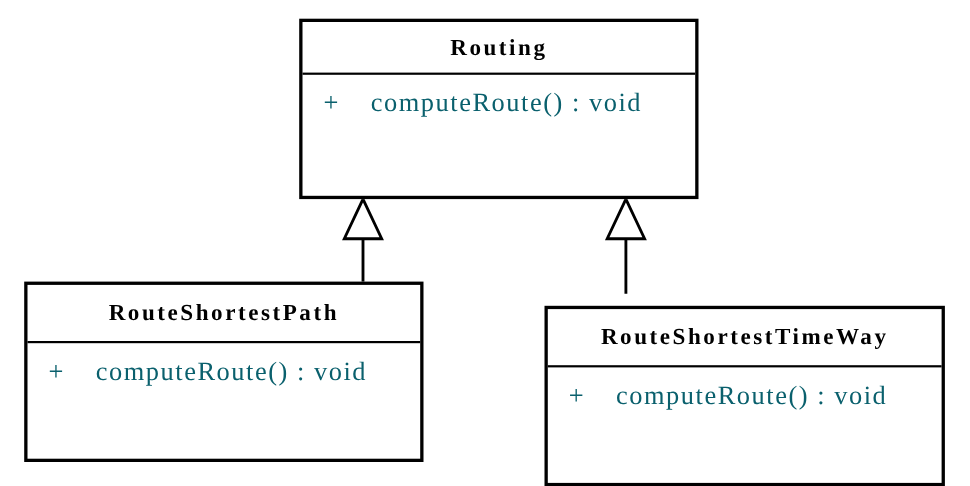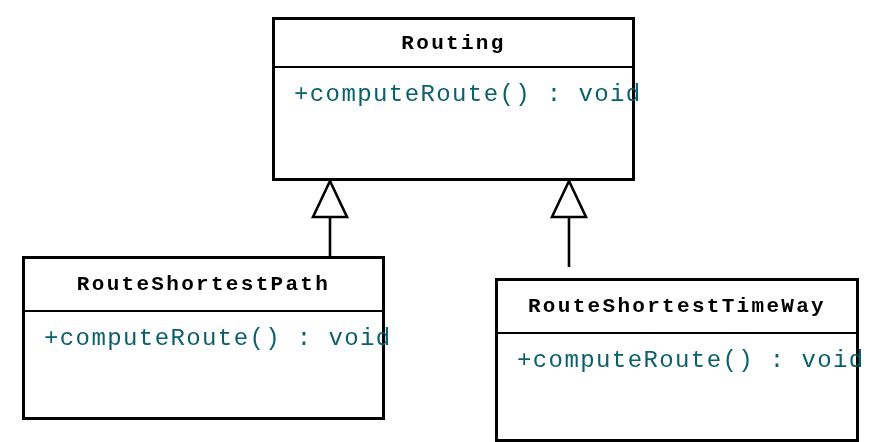--- a/index.html
+++ b/index.html
@@ -1,21 +1,21 @@
 <!DOCTYPE html>
 <html style="--background: #ffffff; --border: #000000; --class-name-text: #000000; --method-text: #0a606d; --arrow: #000000;"><head>
 <meta charset="utf-8">
 <style>
   html, body { margin: 0; padding: 0; background: #ffffff; }
   .canvas {
     position: relative;
     width: 882px;
     height: 442px;
     background: var(--background, #ffffff);
-    font-family: Liberation Mono, monospace;
+    font-family: Liberation Serif, serif;
     overflow: hidden;
   }
   .uml-class {
     position: absolute;
     box-sizing: border-box;
     border: 3px solid var(--border, #000000);
     background: #ffffff;
   }
   .uml-title {
     display: flex;

